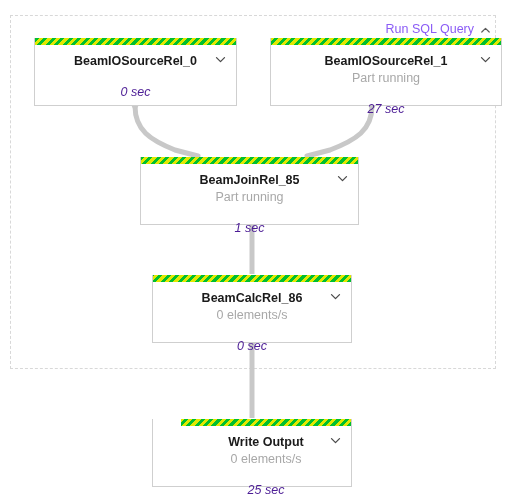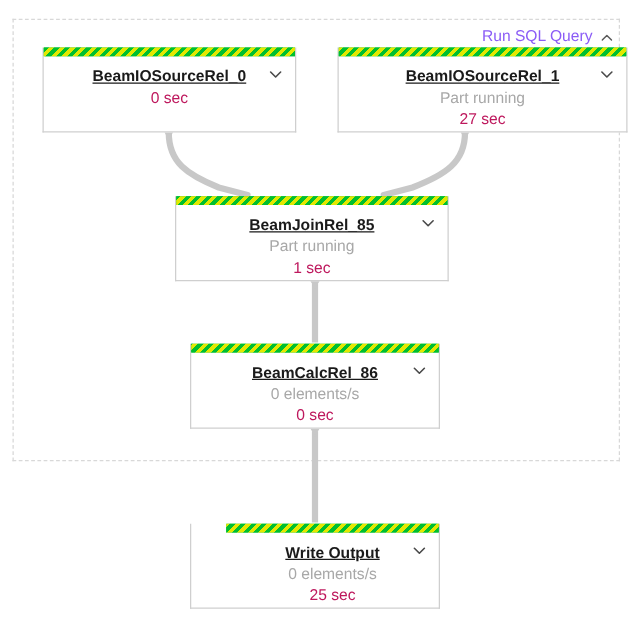--- a/index.html
+++ b/index.html
@@ -80,33 +80,33 @@
     flex: 1 1 auto;
     padding: 6px 0 0 0;
     text-align: center;
   }
   .node-title {
     font-size: 12.5px;
     font-weight: bold;
     color: #1a1a1a;
     line-height: 16px;
     margin-top: 2px;
-    text-decoration: underline;
   }
   .node-status {
     font-size: 12.5px;
     color: #a8a8a8;
     line-height: 16px;
     margin-top: 1px;
   }
   .node-metric {
     font-size: 12.5px;
-    color: #be185d;
+    color: #4c1d95;
     line-height: 16px;
-    margin-top: 1px;
+    margin-top: 15px;
+    font-style: italic;
   }
   .node-chevron {
     position: absolute;
     right: 10px;
     top: 9px;
     width: 11px;
     height: 11px;
     cursor: pointer;
   }
   .node-chevron svg { display: block; }

